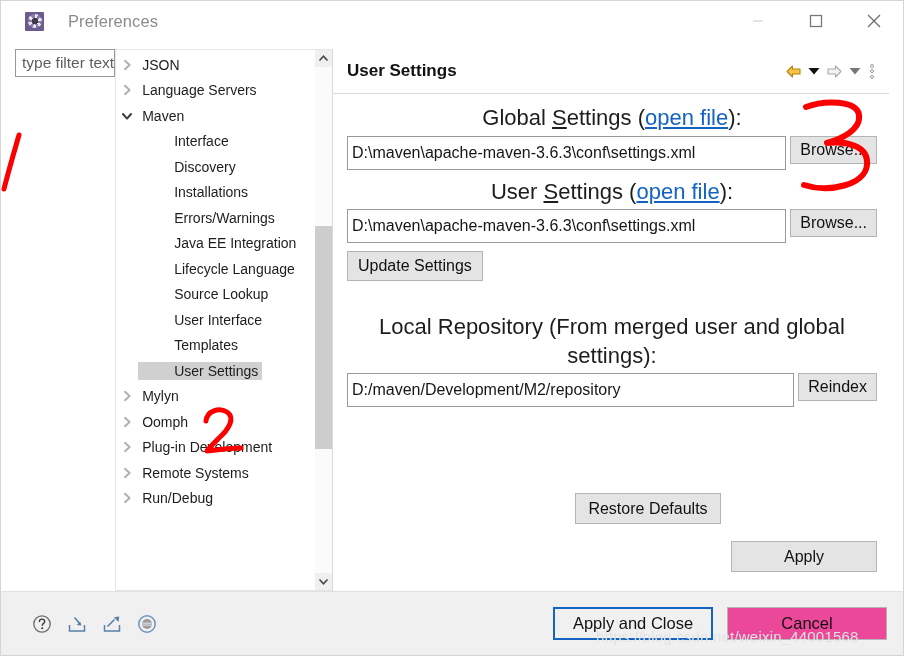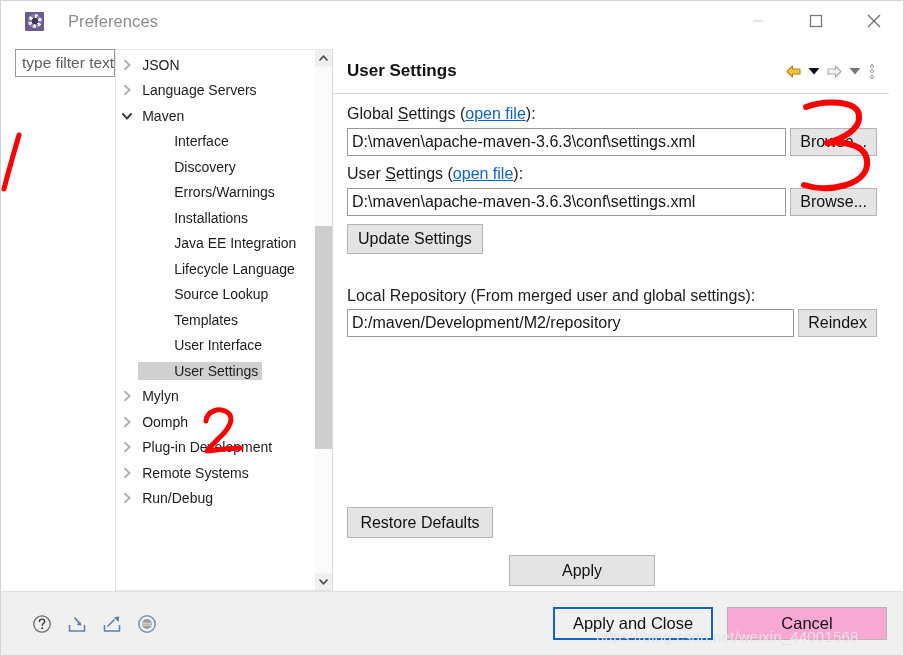--- a/index.html
+++ b/index.html
@@ -246,45 +246,46 @@
   }
 
   #rp-content {
     flex: 1;
     padding: 10px 12px 0 14px;
     box-sizing: border-box;
     position: relative;
     min-height: 0;
   }
   .field-label {
-    font-size: 16px;
+    font-size: 22px;
     color: #1d1d1d;
     margin-bottom: 3px;
     line-height: 1.3;
+    text-align: center;
   }
   .field-label .u { text-decoration: underline; }
   .lnk {
     color: #1263c2;
     text-decoration: underline;
   }
   .row {
     display: flex;
     align-items: stretch;
     gap: 4px;
     margin-bottom: 8px;
   }
   .txtbox {
     flex: 1;
     height: 28px;
     border: 1px solid #9a9a9a;
     background: #ffffff;
     box-sizing: border-box;
     display: flex;
     align-items: center;
-    padding: 4px 4px;
+    padding: 16px 4px;
     font-size: 16px;
     color: #161616;
     overflow: hidden;
     white-space: nowrap;
   }
   .btn {
     background: #e4e4e4;
     border: 1px solid #b4b4b4;
     box-sizing: border-box;
     font-size: 16px;
@@ -301,23 +302,24 @@
     height: 30px;
     padding: 0 10px;
     margin-bottom: 6px;
     align-self: flex-start;
     display: inline-flex;
   }
   .gap-lg { height: 26px; }
 
   
   #rp-footer {
-    padding: 0 12px 5px 14px;
-    display: flex;
-    gap: 16px;
+    padding: 0 12px 19px 14px;
+    display: flex;
+    justify-content: flex-end;
+    gap: 10px;
   }
   #restore-defaults-btn { width: 146px; height: 31px; }
   #apply-btn { width: 146px; height: 31px; margin-top: 48px; }
 
   
   #bottombar {
     height: 64px;
     min-height: 64px;
     border-top: 1px solid #e0e0e0;
     background: #f0f0f0;
@@ -349,21 +351,21 @@
     color: #111111;
     display: flex;
     align-items: center;
     justify-content: center;
     box-sizing: border-box;
     font-family: "Liberation Sans", sans-serif;
   }
   #cancel-btn {
     height: 33px;
     width: 160px;
-    background: #f9a8d4;
+    background: #ec4899;
     border: 1px solid #b4b4b4;
     font-size: 16.5px;
     color: #111111;
     display: flex;
     align-items: center;
     justify-content: center;
     box-sizing: border-box;
     font-family: "Liberation Sans", sans-serif;
   }
   #watermark {
@@ -452,45 +454,45 @@
             <div class="tree-item child">
               <span class="tw"></span>
               <span class="tl">Interface</span>
             </div>
             <div class="tree-item child">
               <span class="tw"></span>
               <span class="tl">Discovery</span>
             </div>
             <div class="tree-item child">
               <span class="tw"></span>
+              <span class="tl">Installations</span>
+            </div>
+            <div class="tree-item child">
+              <span class="tw"></span>
               <span class="tl">Errors/Warnings</span>
             </div>
             <div class="tree-item child">
               <span class="tw"></span>
-              <span class="tl">Installations</span>
-            </div>
-            <div class="tree-item child">
-              <span class="tw"></span>
               <span class="tl">Java EE Integration</span>
             </div>
             <div class="tree-item child">
               <span class="tw"></span>
               <span class="tl">Lifecycle Language</span>
             </div>
             <div class="tree-item child">
               <span class="tw"></span>
               <span class="tl">Source Lookup</span>
             </div>
             <div class="tree-item child">
               <span class="tw"></span>
+              <span class="tl">User Interface</span>
+            </div>
+            <div class="tree-item child">
+              <span class="tw"></span>
               <span class="tl">Templates</span>
-            </div>
-            <div class="tree-item child">
-              <span class="tw"></span>
-              <span class="tl">User Interface</span>
             </div>
             <div class="tree-item child selected">
               <span class="tw"></span>
               <span class="tl">User Settings</span>
             </div>
             <div class="tree-item">
               <span class="tw">
                 <svg width="10" height="12" viewBox="0 0 10 12">
                   <polyline points="3,1.8 7.6,6 3,10.2" fill="none" stroke="#b0b0b0" stroke-width="2" stroke-linecap="round" stroke-linejoin="round"></polyline>
                 </svg>

